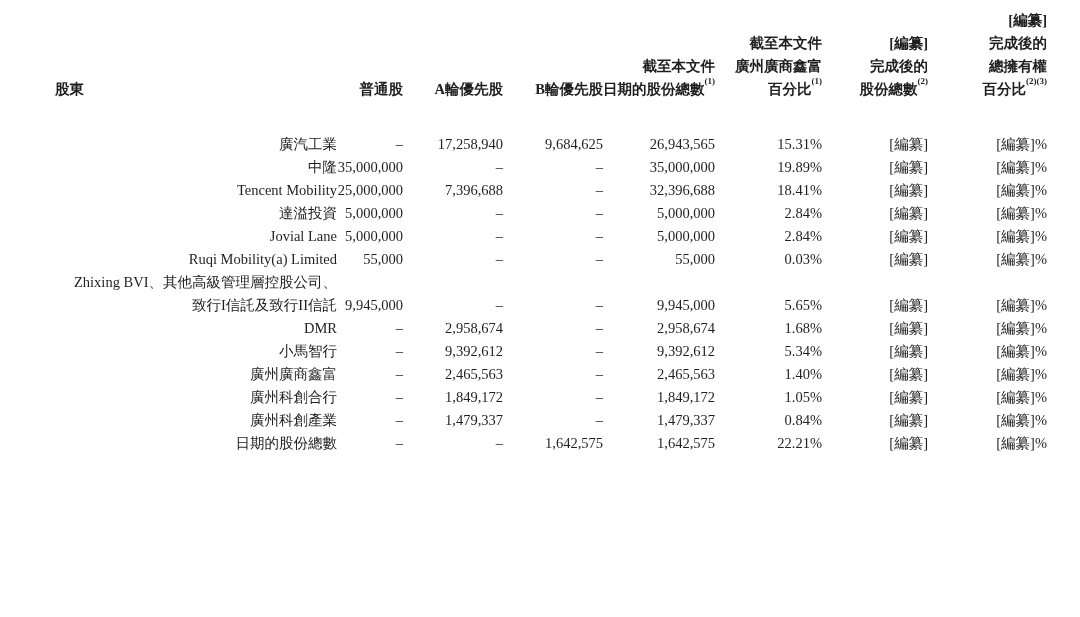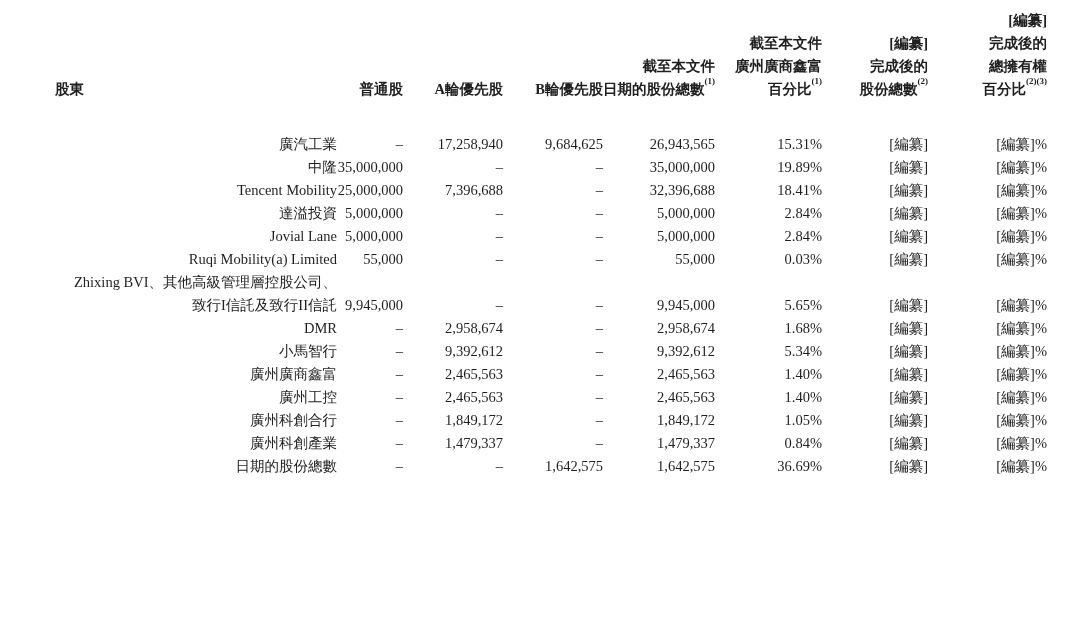--- a/index.html
+++ b/index.html
@@ -353,46 +353,20 @@
           </td>
           <td>
             <span class="val">[編纂]</span>
           </td>
           <td>
             <span class="val">[編纂]%</span>
           </td>
         </tr>
         <tr>
           <td class="left">
-            <div>廣州工控</div>
-          </td>
-          <td>
-            <span class="val">–</span>
-          </td>
-          <td>
-            <span class="val">2,465,563</span>
-          </td>
-          <td>
-            <span class="val">–</span>
-          </td>
-          <td>
-            <span class="val">2,465,563</span>
-          </td>
-          <td>
-            <span class="val">1.40%</span>
-          </td>
-          <td>
-            <span class="val">[編纂]</span>
-          </td>
-          <td>
-            <span class="val">[編纂]%</span>
-          </td>
-        </tr>
-        <tr>
-          <td class="left">
             <div>廣州科創合行</div>
           </td>
           <td>
             <span class="val">–</span>
           </td>
           <td>
             <span class="val">1,849,172</span>
           </td>
           <td>
             <span class="val">–</span>
@@ -446,21 +420,21 @@
           <td>
             <span class="val">–</span>
           </td>
           <td>
             <span class="val">1,642,575</span>
           </td>
           <td>
             <span class="val">1,642,575</span>
           </td>
           <td>
-            <span class="val">36.69%</span>
+            <span class="val">22.21%</span>
           </td>
           <td>
             <span class="val">[編纂]</span>
           </td>
           <td>
             <span class="val">[編纂]%</span>
           </td>
         </tr>
       </tbody>
   </table>

